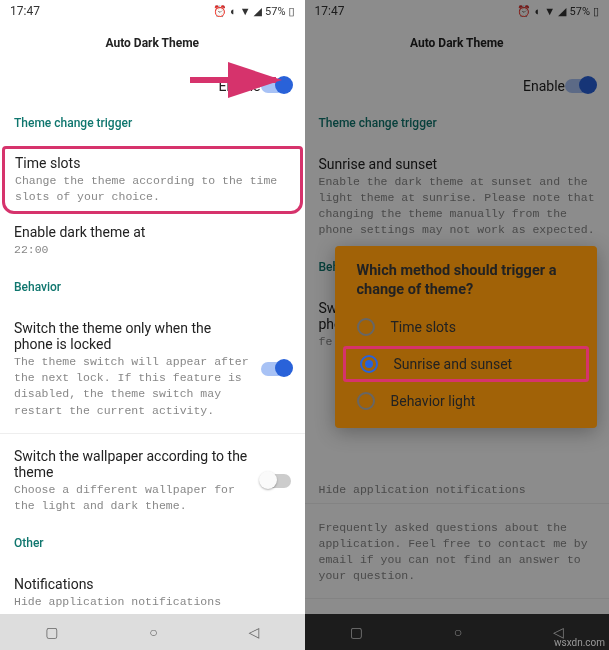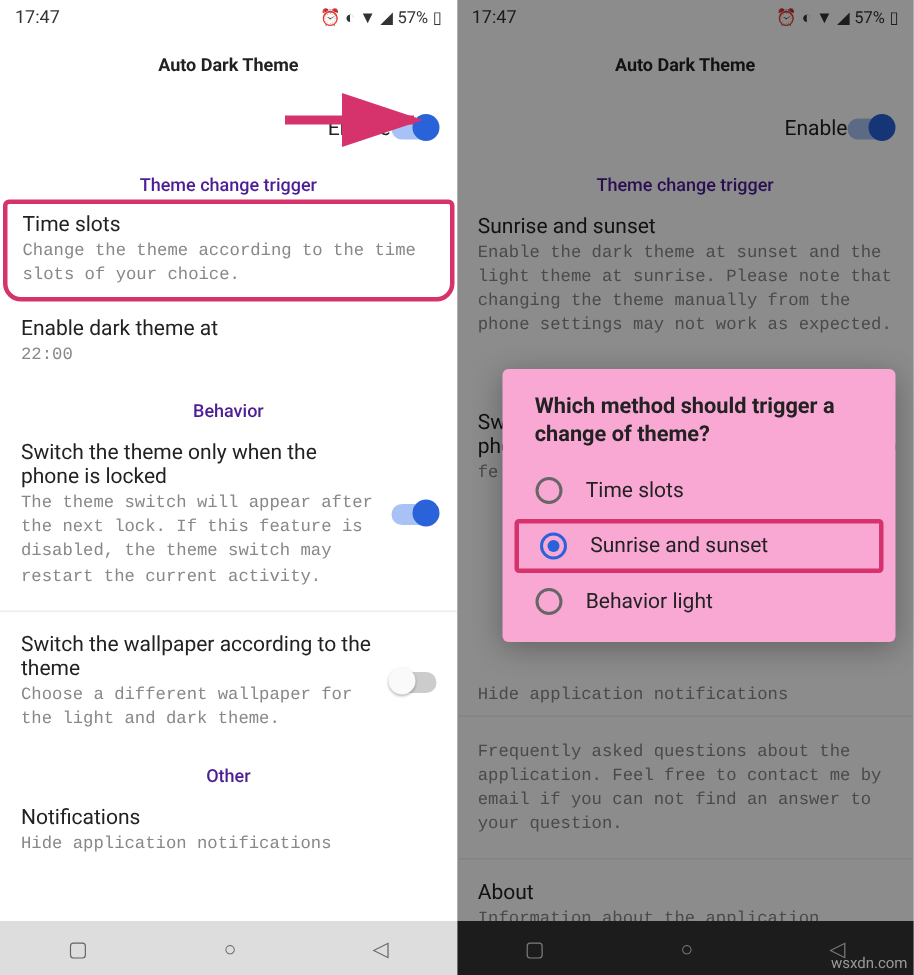--- a/index.html
+++ b/index.html
@@ -8,34 +8,34 @@
 .phone.dark { background: #fff; }
 .phone.dark .dim { position: absolute; inset: 0; background: rgba(0,0,0,0.45); z-index: 2; }
 .statusbar { height: 22px; display: flex; justify-content: space-between; align-items: center; padding: 0 10px; font-size: 12px; color: #333; }
 .statusbar .icons { display: flex; gap: 3px; align-items: center; font-size: 11px; }
 .title { text-align: center; font-weight: 700; font-size: 12px; padding: 14px 0 18px; color: #222; }
 .content { flex: 1; overflow: hidden; padding: 0 14px; }
 .row { padding: 10px 0; }
 .row.toggle { display: flex; justify-content: flex-end; align-items: center; }
 .label { font-size: 14px; color: #222; }
 .sub { font-size: 11.5px; color: #888; line-height: 1.4; margin-top: 2px; font-family: Liberation Mono, monospace; }
-.section-header { font-size: 12px; color: #4c1d95; font-weight: 500; padding: 12px 0 3px; text-align: center; }
+.section-header { font-size: 12px; color: #0f766e; font-weight: 500; padding: 12px 0 16px; }
 .divider { height: 1px; background: #eee; margin: 4px -14px; }
 .switch { width: 30px; height: 14px; border-radius: 7px; position: relative; }
 .switch.on { background: #a8c2f5; }
 .switch.on::after { content: ""; position: absolute; right: -2px; top: -3px; width: 18px; height: 18px; border-radius: 50%; background: #2962d9; }
 .switch.off { background: #ccc; }
 .switch.off::after { content: ""; position: absolute; left: -2px; top: -3px; width: 18px; height: 18px; border-radius: 50%; background: #fafafa; box-shadow: 0 1px 2px rgba(0,0,0,0.3); }
 .highlight-box { border: 3px solid #d6336c; border-top-left-radius: 4px; border-top-right-radius: 4px; border-bottom-left-radius: 12px; border-bottom-right-radius: 12px; margin: 0 -12px; padding: 6px 10px; }
 .arrow { position: absolute; top: 62px; left: 186px; z-index: 5; pointer-events: none; }
 .navbar { height: 36px; background: #ddd; display: flex; justify-content: space-around; align-items: center; }
 .phone.dark .navbar { background: #333; }
 .nav-icon { color: #666; font-size: 14px; }
 .phone.dark .nav-icon { color: #ddd; }
-.dialog { position: absolute; left: 30px; right: 12px; top: 246px; background: #f9a8d4; border-radius: 4px; box-shadow: 0 4px 20px rgba(0,0,0,0.3); z-index: 10; padding: 16px 0 10px; }
+.dialog { position: absolute; left: 30px; right: 12px; top: 246px; background: #a16207; border-radius: 4px; box-shadow: 0 4px 20px rgba(0,0,0,0.3); z-index: 10; padding: 16px 0 10px; }
 .dialog-title { font-size: 14.5px; font-weight: 700; color: #222; padding: 0 22px 10px; line-height: 1.3; }
 .dialog-option { display: flex; align-items: center; padding: 8px 22px; gap: 16px; font-size: 14px; color: #222; }
 .radio { width: 18px; height: 18px; border: 2px solid #666; border-radius: 50%; position: relative; flex-shrink: 0; }
 .radio.selected { border-color: #2962d9; }
 .radio.selected::after { content: ""; position: absolute; inset: 3px; border-radius: 50%; background: #2962d9; }
 .dialog-highlight { border: 3px solid #d6336c; border-radius: 3px; margin: 2px 8px; }
 .watermark { position: absolute; bottom: 2px; right: 4px; font-size: 10px; color: #999; z-index: 20; }
 </style>
 </head>
 <body>

